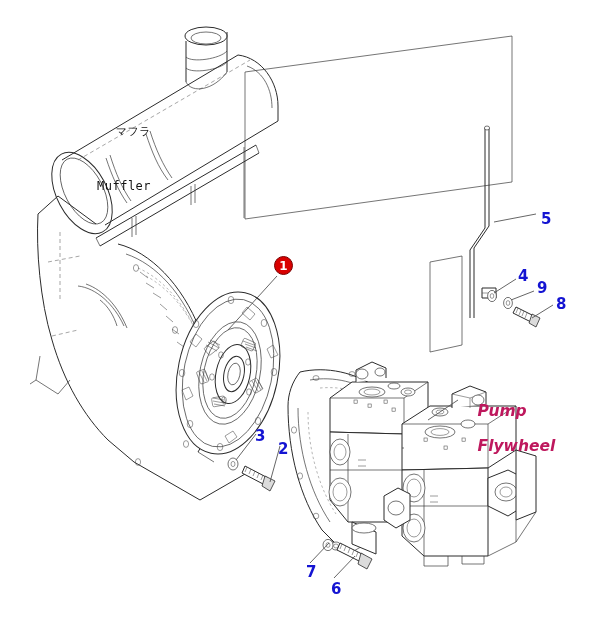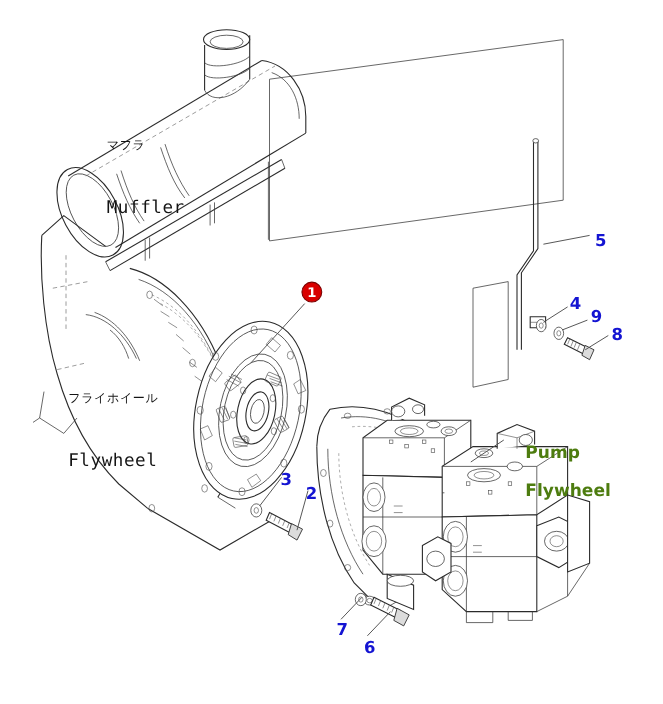--- a/index.html
+++ b/index.html
@@ -35,39 +35,40 @@
   .leader  { fill: none; stroke: #555555; stroke-width: 0.9; }
 
   .jp-label {
     position: absolute;
     font-family: "DejaVu Sans Mono", monospace;
     color: #141414;
     white-space: pre;
     line-height: 1.25;
     letter-spacing: 0.5px;
   }
-  .jp-label .kana { font-size: 11px; display: block; }
-  .jp-label .rom  { font-size: 16px; display: block; }
+  .jp-label .kana { font-size: 11px; display: block; text-align: right; }
+  .jp-label .rom  { font-size: 12px; display: block; }
 
   .num-label {
     position: absolute;
     font-family: "DejaVu Sans", sans-serif;
     font-weight: bold;
     font-size: 15px;
     color: #1414d2;
     line-height: 1;
   }
   .pump-label {
     position: absolute;
     font-family: "DejaVu Sans", sans-serif;
     font-weight: bold;
     font-size: 15.5px;
-    color: #4d7c0f;
+    color: #be185d;
     line-height: 1.12;
     white-space: pre;
+    font-style: italic;
   }
   .callout {
     position: absolute;
     width: 19px;
     height: 19px;
     border-radius: 50%;
     background: #d90000;
     border: 1px solid #7a0000;
     color: #ffffff;
     font-family: "DejaVu Sans", sans-serif;
@@ -415,24 +416,20 @@
       <path class="leader" d="M334 578 L355 556"></path>
       <path class="leader" d="M458 400 L428 420"></path>
     </g>
   </svg>
 
   <div class="jp-label" style="left:97px; top:85px;">
     <span class="kana">マフラ</span>
     <span class="rom">Muffler</span>
   </div>
 
-  <div class="jp-label" style="left:62px; top:315px;">
-    <span class="kana">フライホイール</span>
-    <span class="rom">Flywheel</span>
-  </div>
 
   <div class="pump-label" style="left:456px; top:386px;">
     <span>Pump</span><br>
     <span>Flywheel</span>
   </div>
 
   <div class="callout" style="left:274px; top:256px;">
     <span>1</span>
   </div>
 

